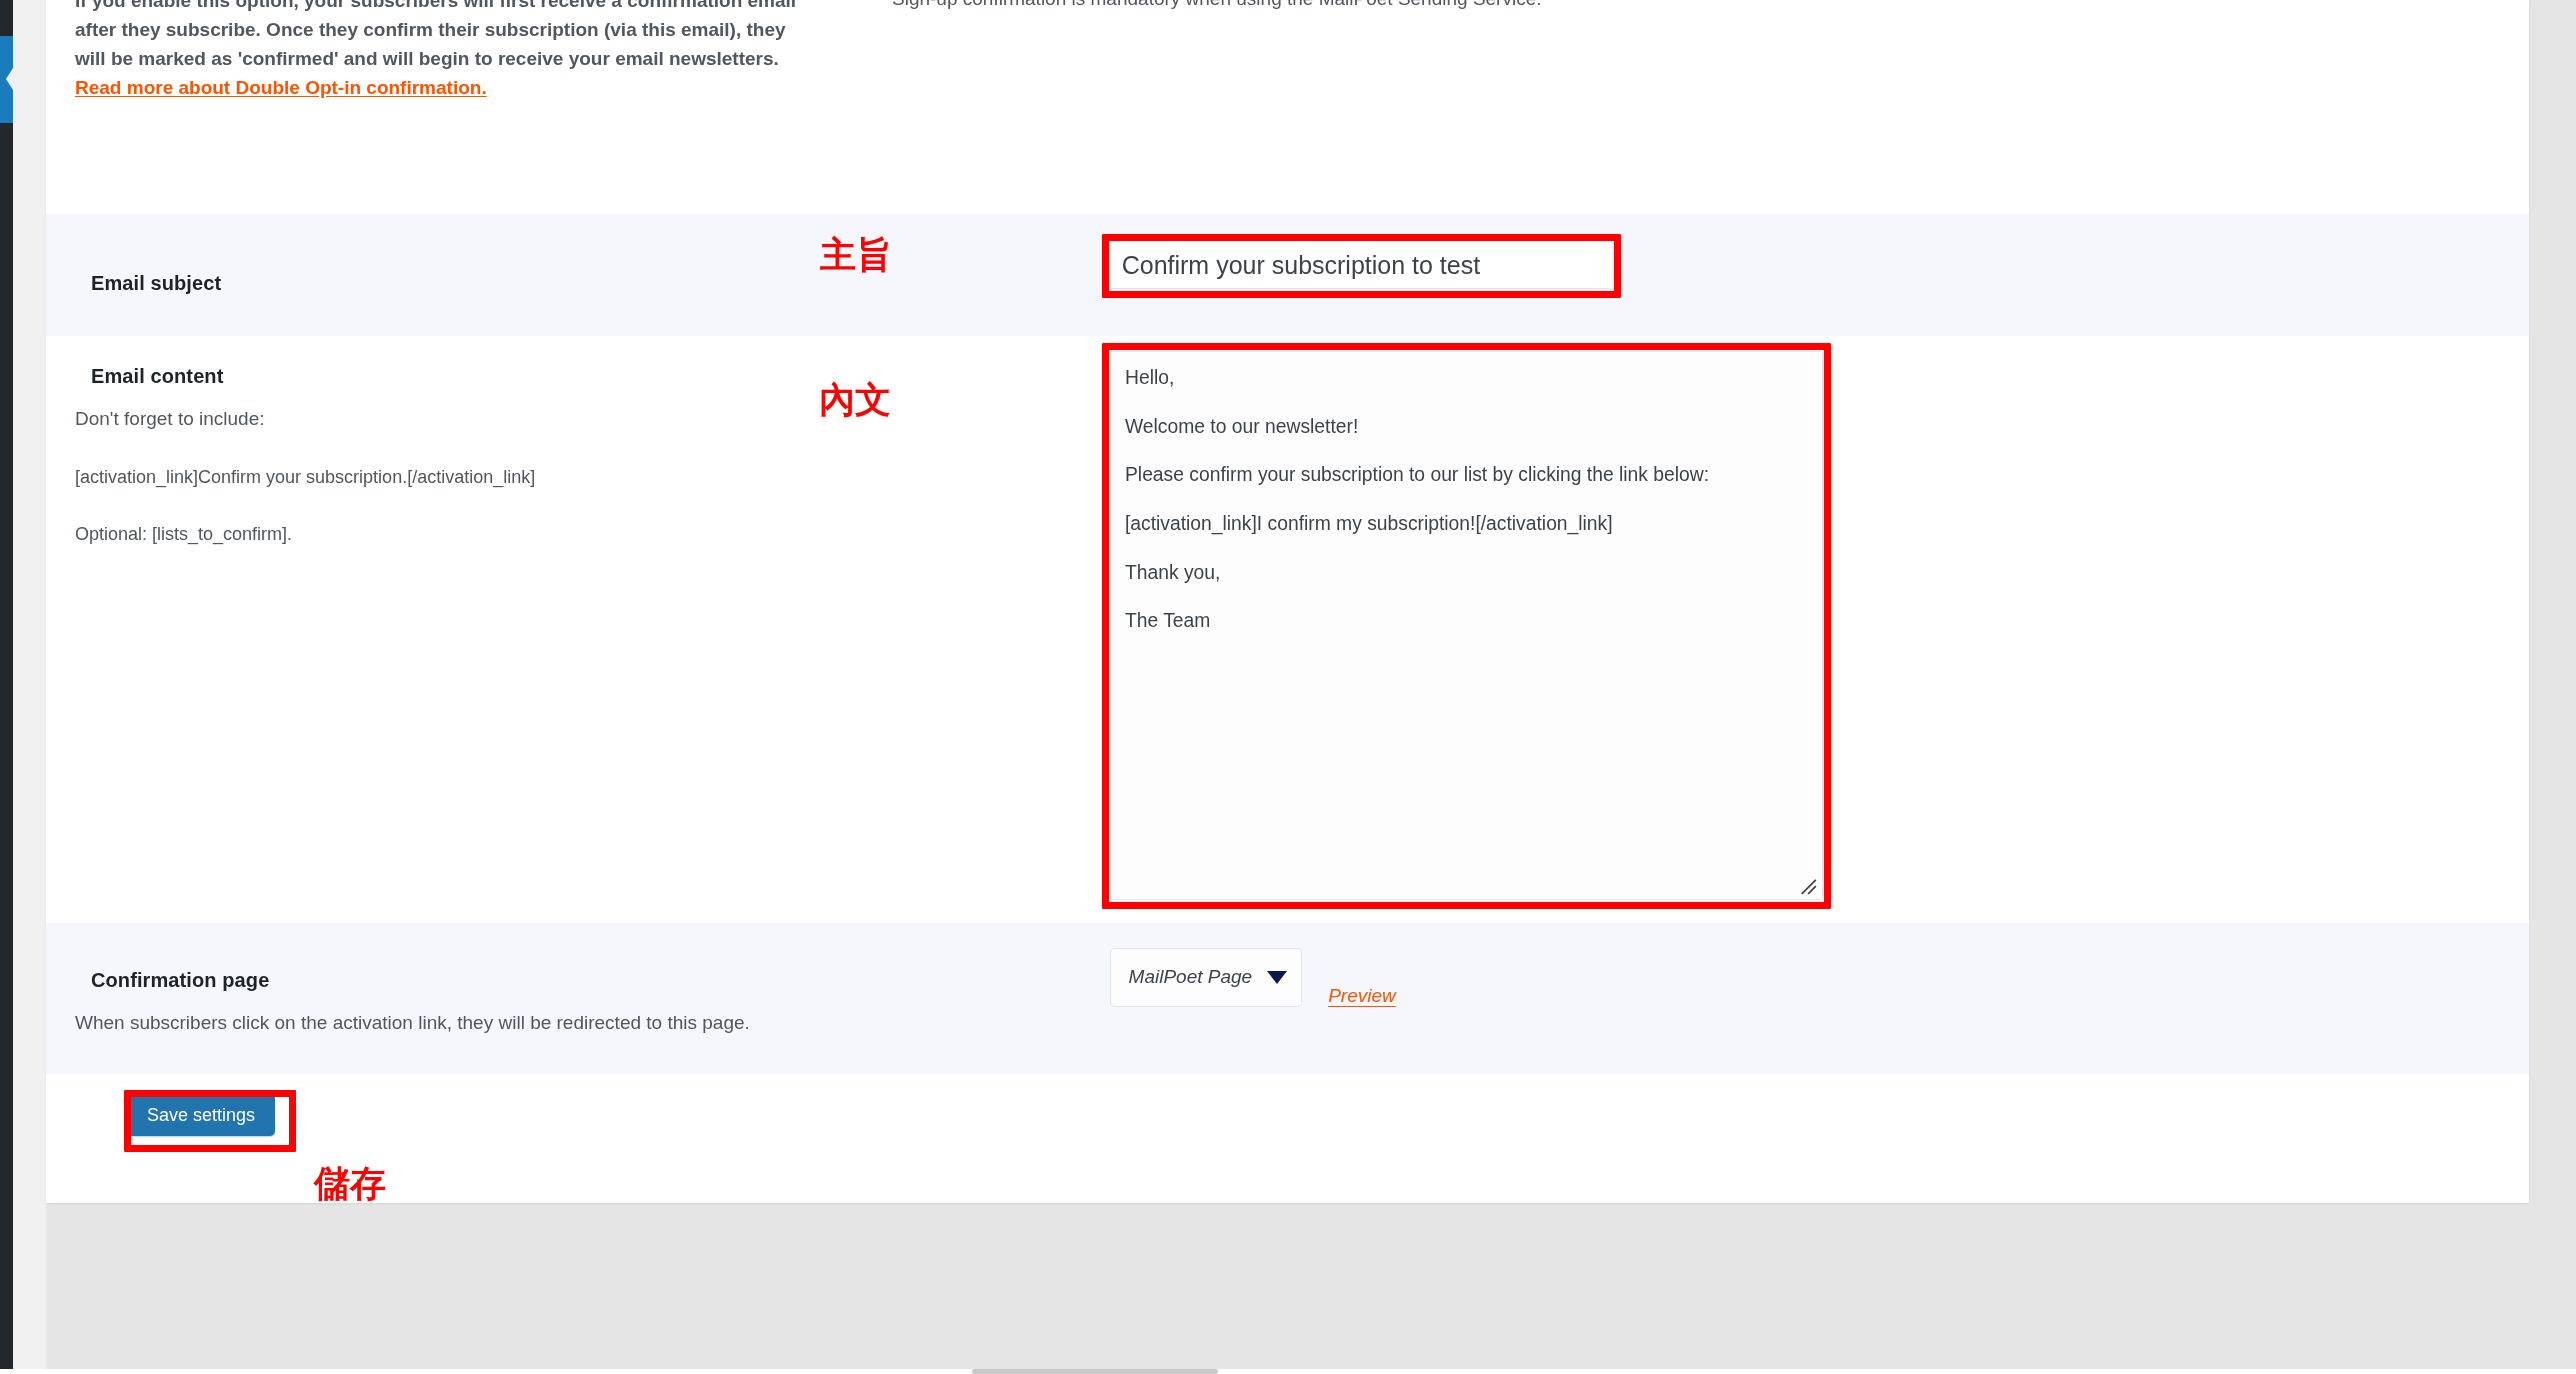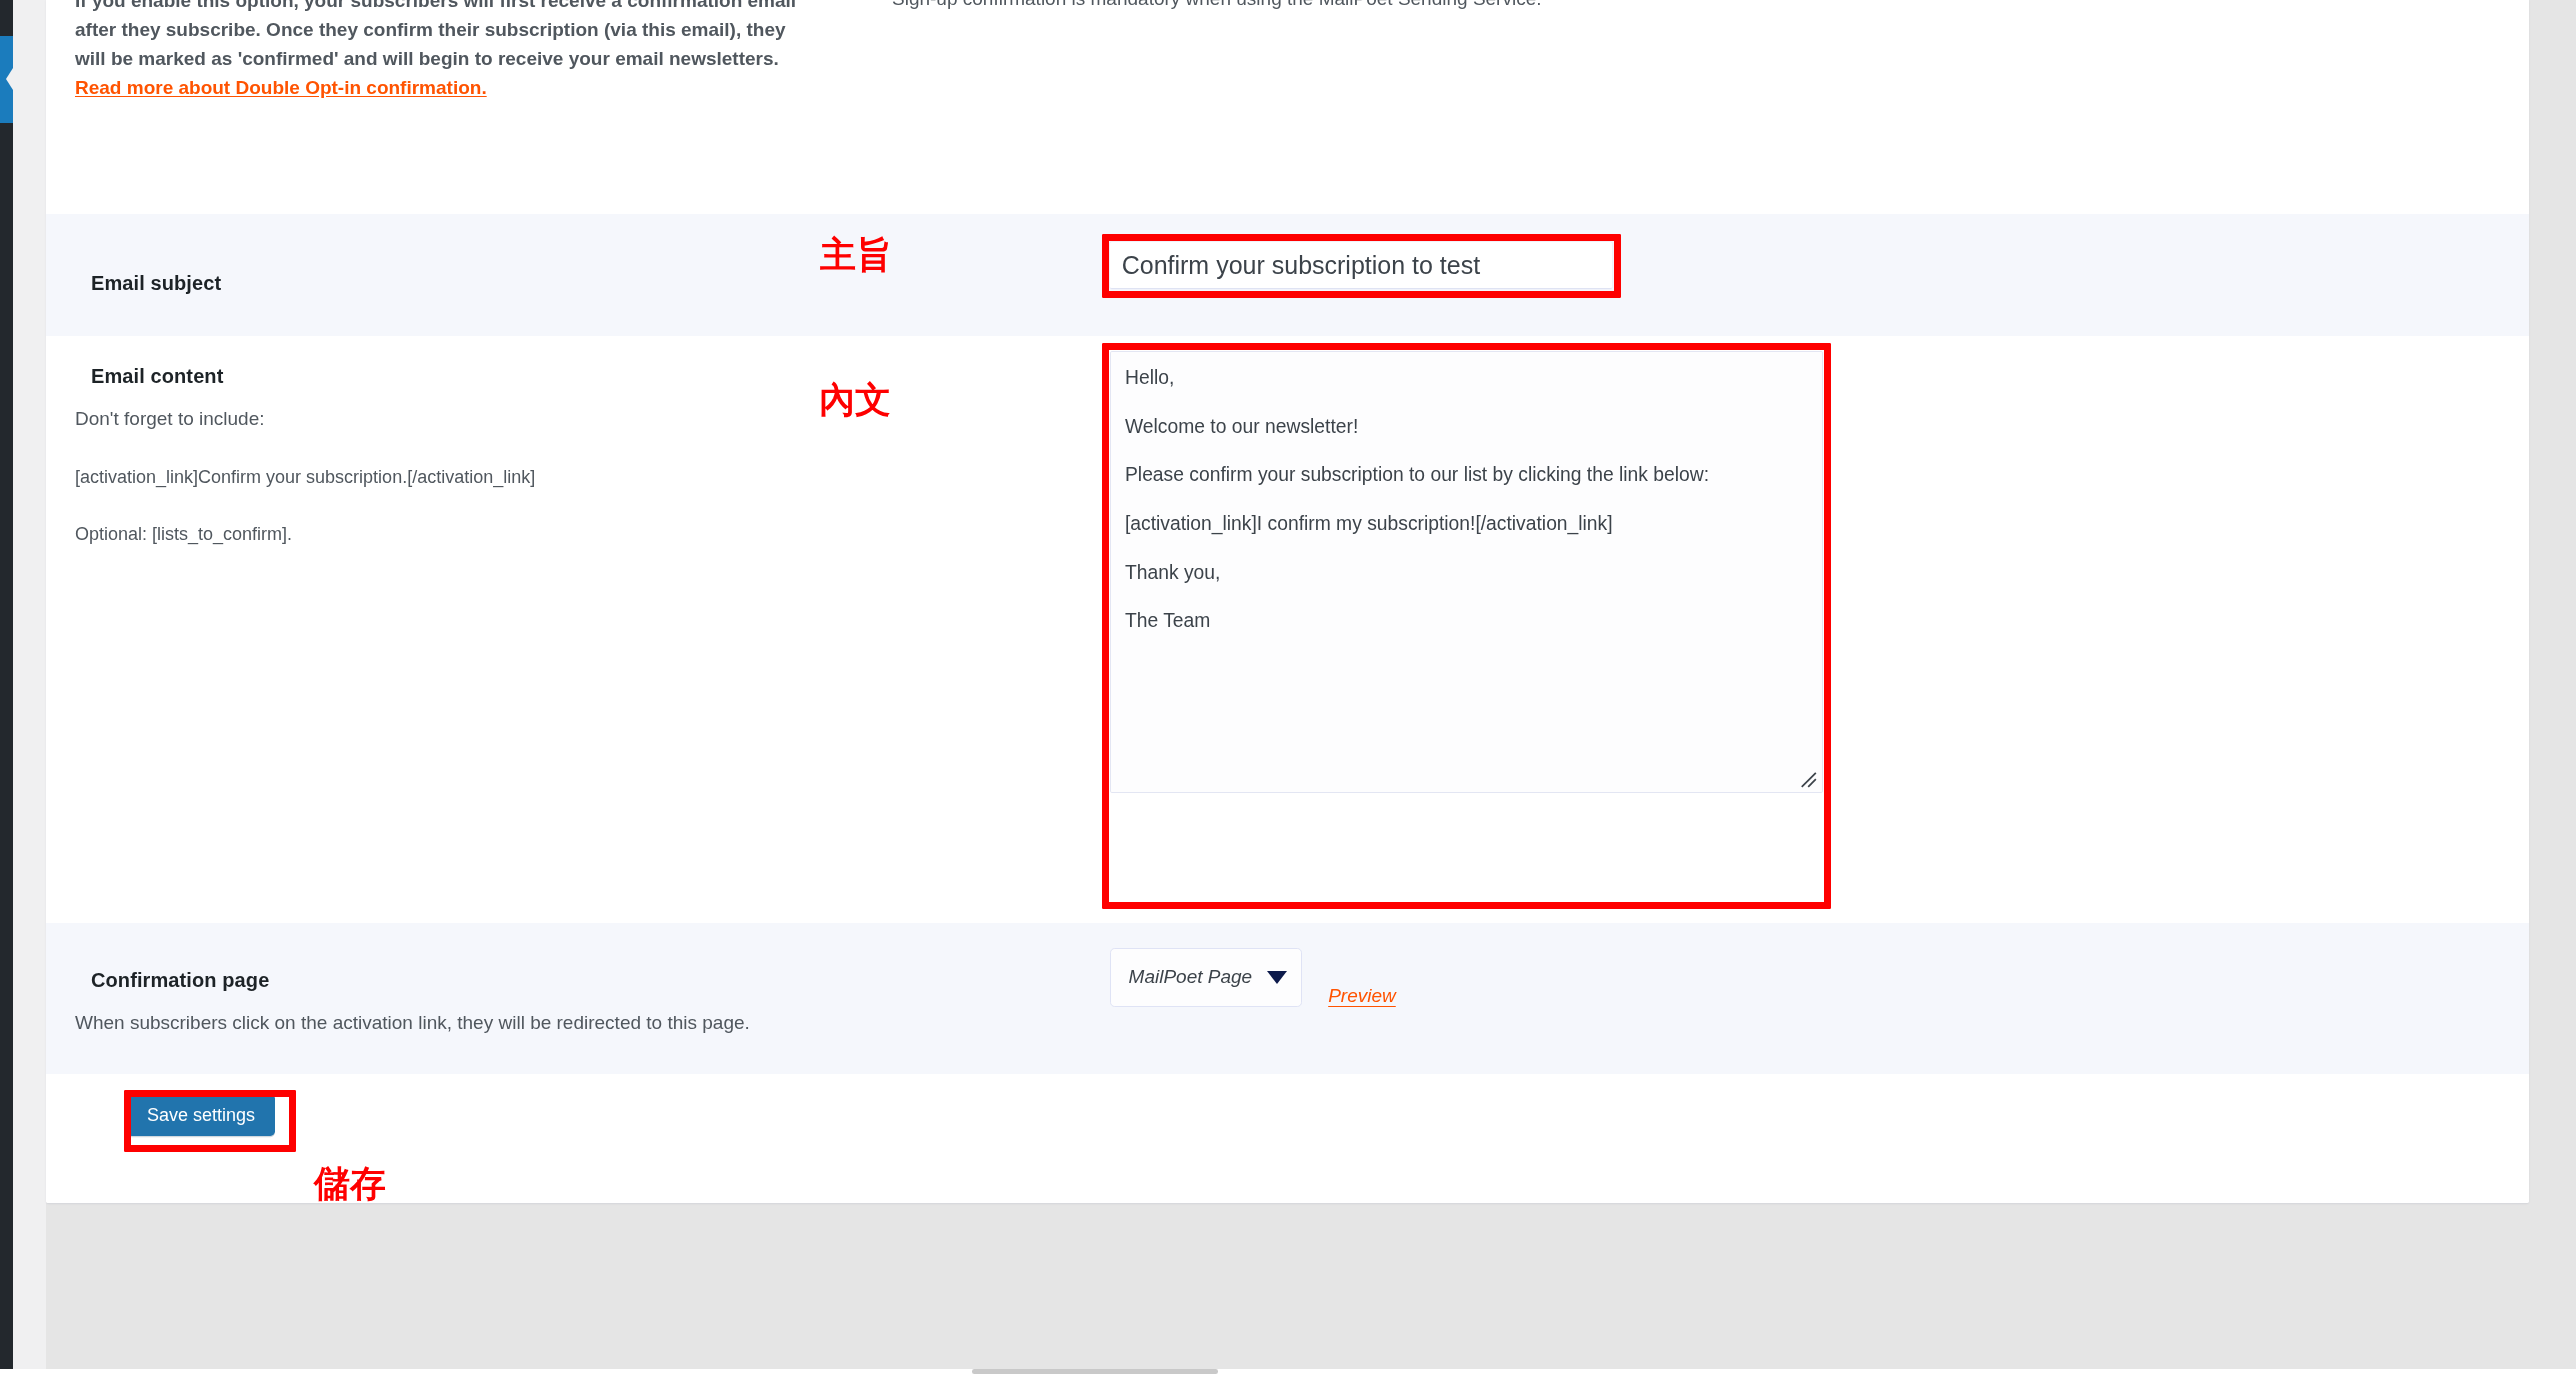--- a/index.html
+++ b/index.html
@@ -186,21 +186,21 @@
   }
   #anno-subject-box { left: 289px; top: 20px; width: 519px; height: 64px; }
   #anno-subject-cjk { left: 774px; top: 237px; font-size: 36px; }
 
   
   #row-content { height: 587px; justify-content: center; }
   #row-content .row-label-col { padding-top: 11.7px; }
   #content-textarea-wrap {
     position: absolute;
     left: 297px; top: 15px;
-    width: 713px; height: 442px;
+    width: 713px; height: 549px;
   }
   #content-textarea {
     width: 100%; height: 100%;
     box-sizing: border-box;
     border: 0.6px solid #e3e6f3;
     border-radius: 1.8px;
     background: #fdfdfe;
     font-family: "Liberation Sans", sans-serif;
     font-size: 19.3px;
     line-height: 1.26;

